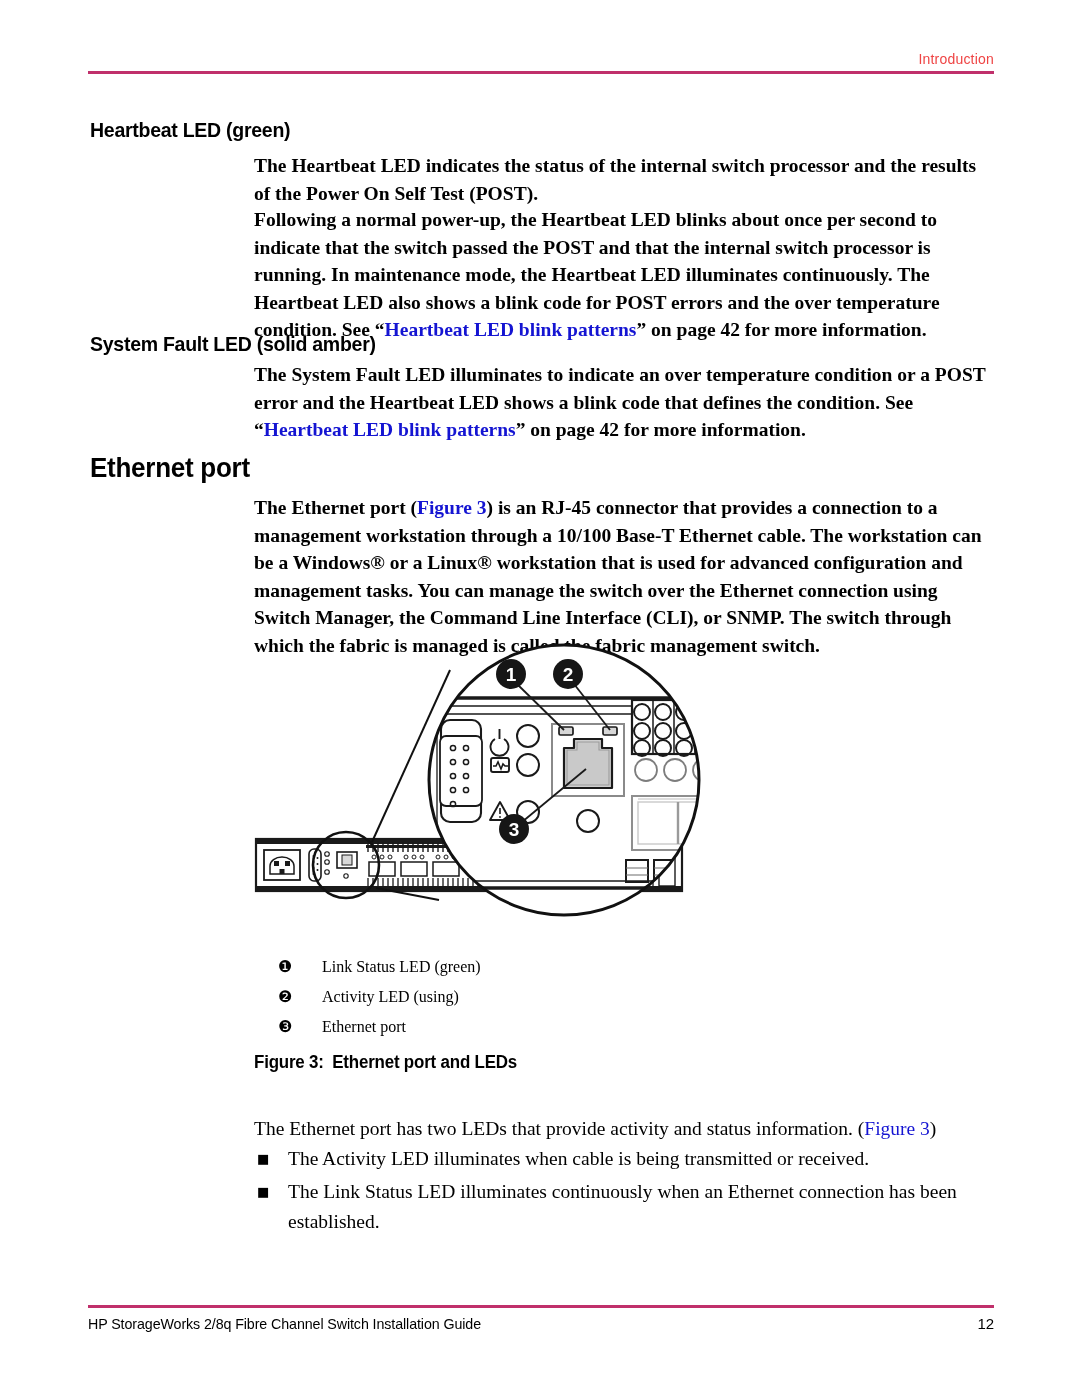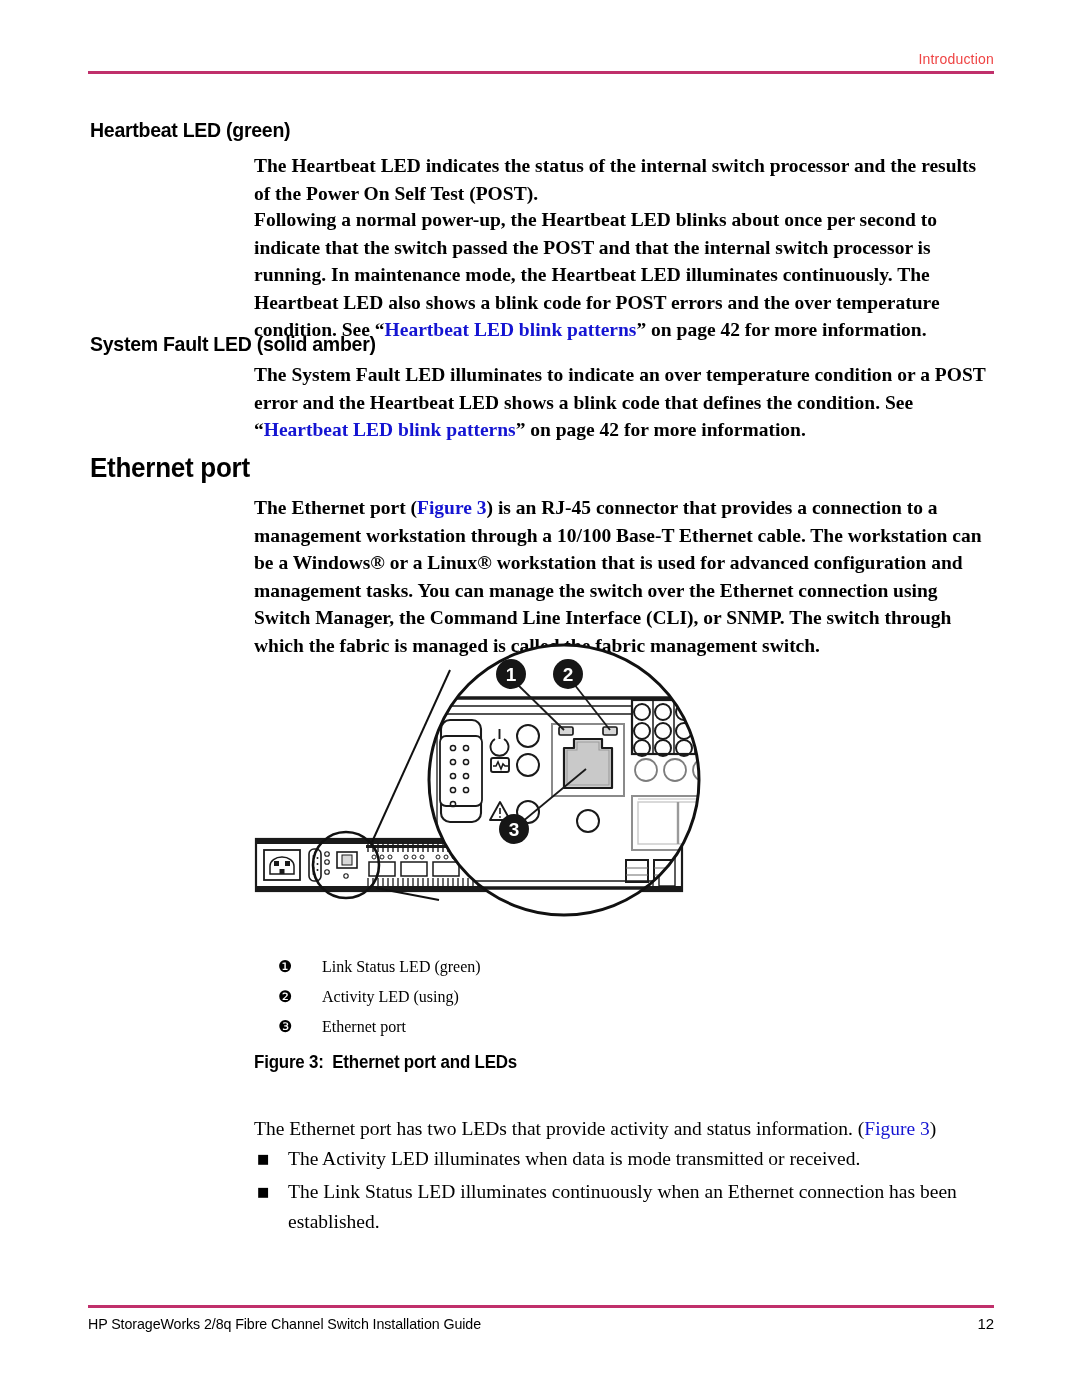--- a/index.html
+++ b/index.html
@@ -466,21 +466,21 @@
 
   <div class="fig-caption">
     <span class="cap-num">Figure 3:</span><span>Ethernet port and LEDs</span>
   </div>
 
   <div class="bullet-list">
     <div style="font-family:'Liberation Serif',serif;font-size:19.5px;line-height:30px;margin-bottom:0;"><span>The Ethernet port has two LEDs that provide activity and status information. (</span><span class="xref">Figure 3</span><span>)</span></div>
 
     <div class="bullet-item">
       <span class="bullet-mark">■</span>
-      <span>The Activity LED illuminates when data is mode transmitted or received.</span>
+      <span>The Activity LED illuminates when cable is being transmitted or received.</span>
     </div>
     <div class="bullet-item">
       <span class="bullet-mark">■</span>
       <span>The Link Status LED illuminates continuously when an Ethernet connection has been established.</span>
     </div>
   </div>
 
   <div class="footer-area">
     <div class="footer-rule"></div>
     <div class="footer-row">

